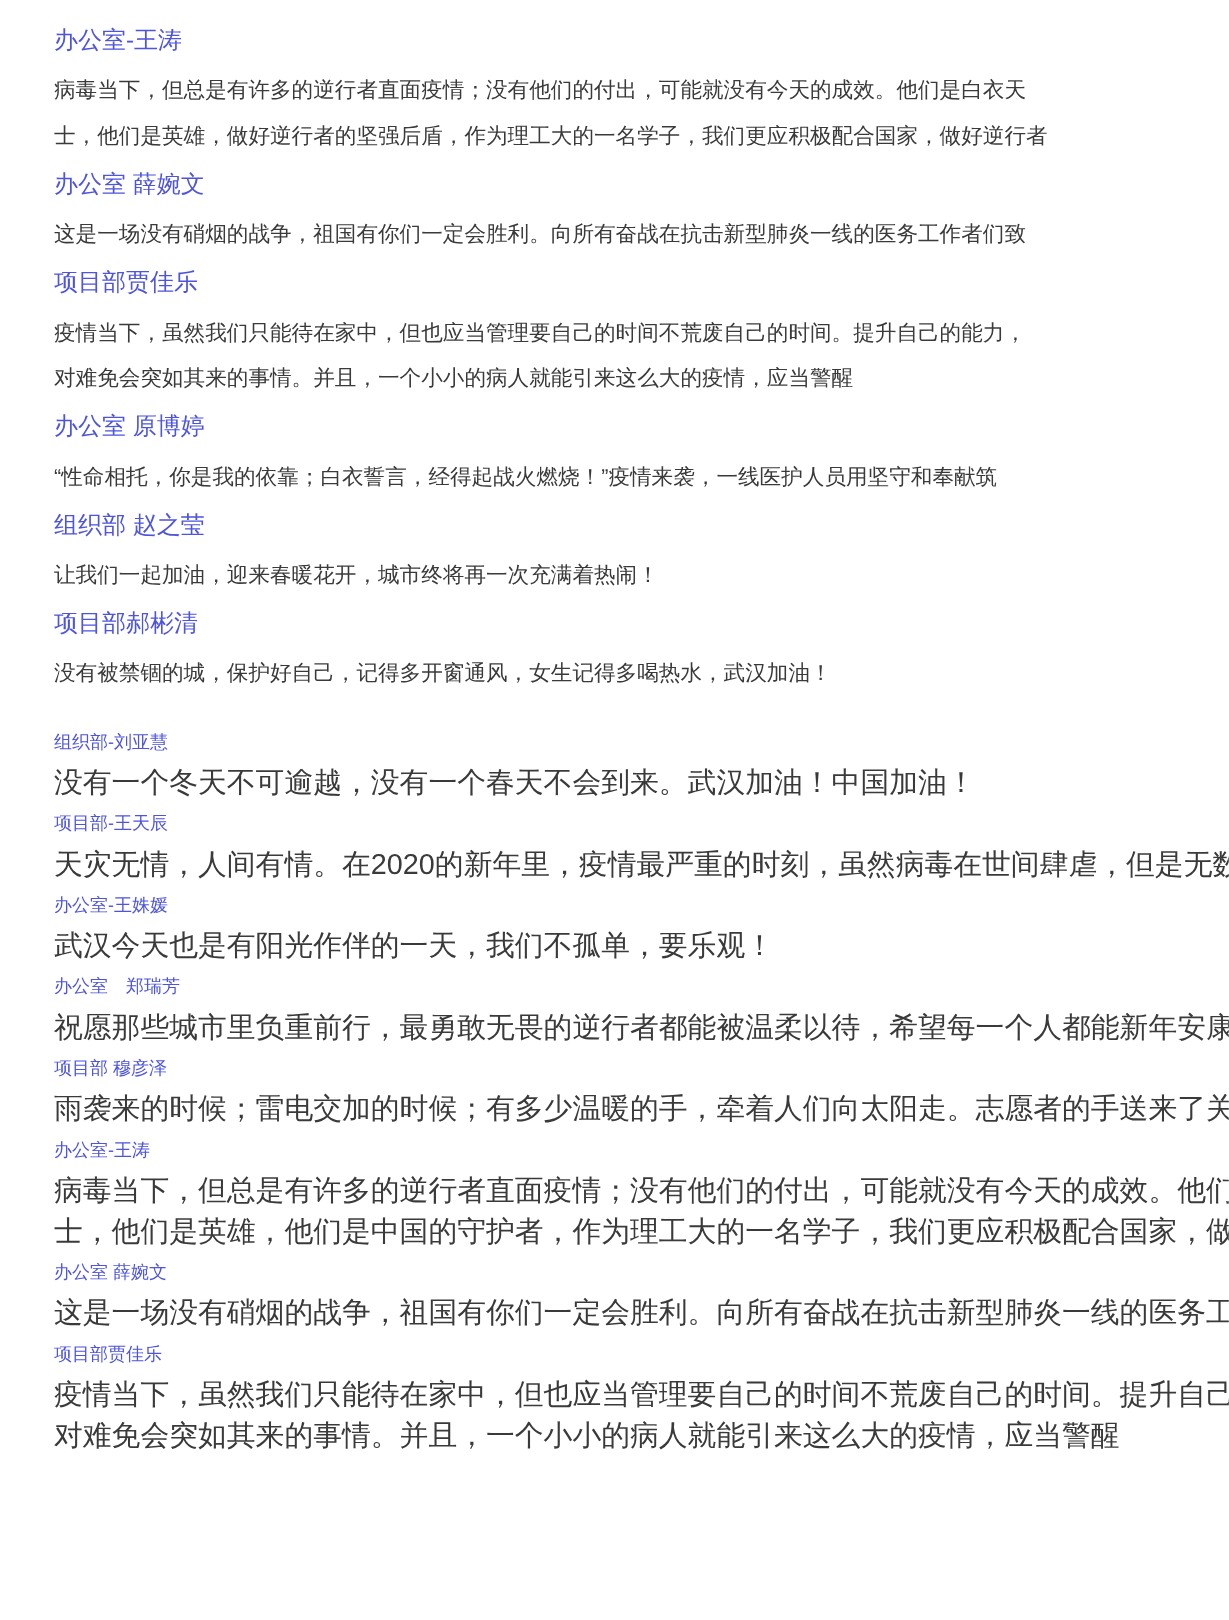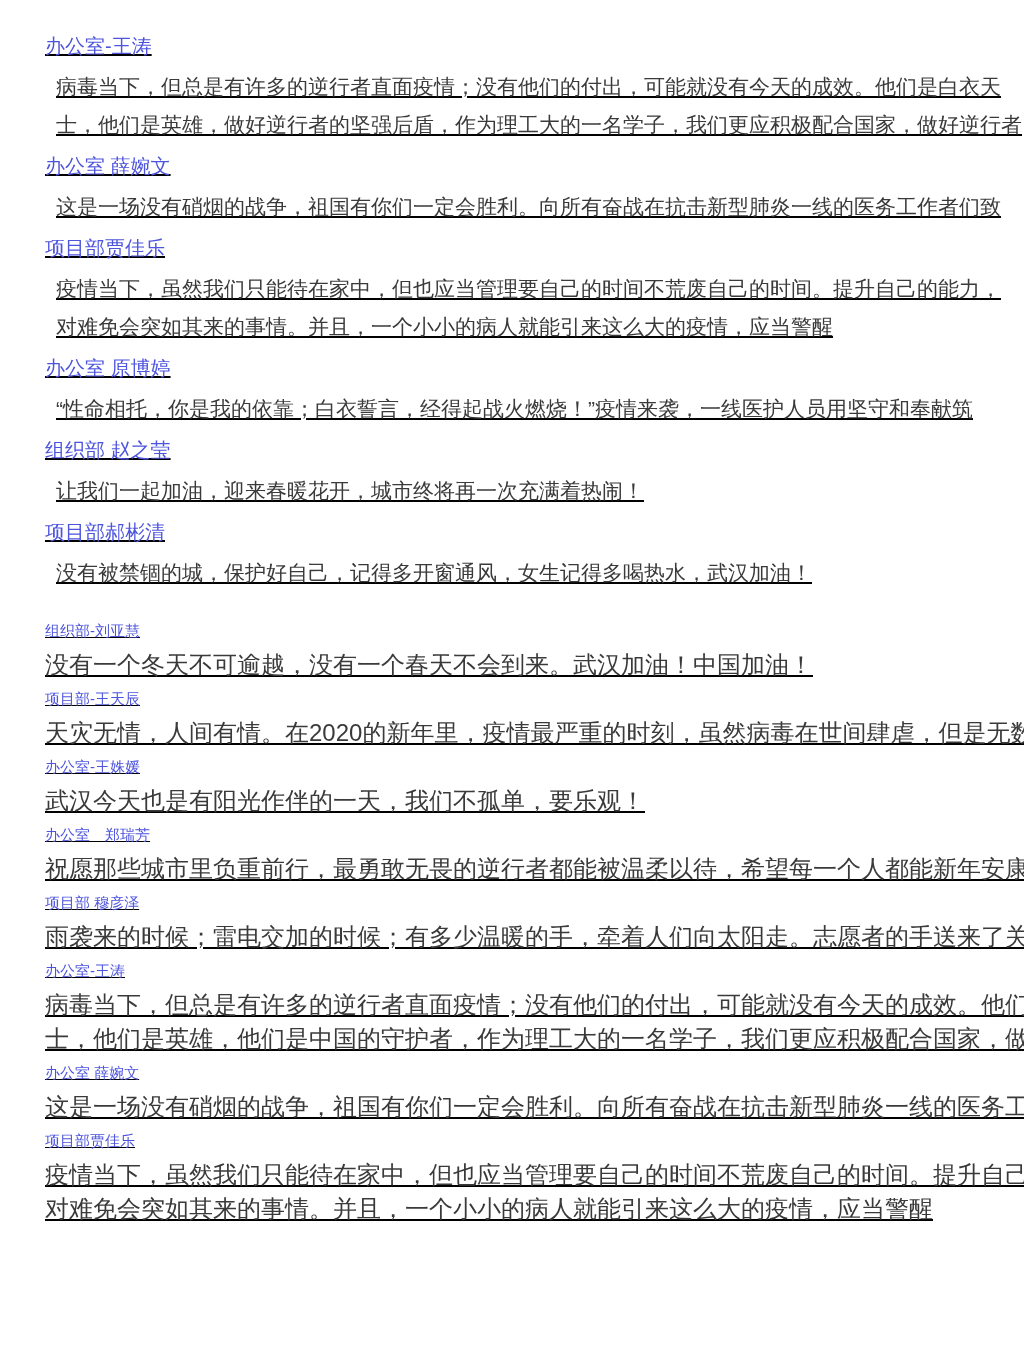--- a/index.html
+++ b/index.html
@@ -7,42 +7,40 @@
     padding: 0;
     background: #ffffff;
   }
   body {
     width: 1024px;
     height: 1350px;
     overflow: hidden;
     font-family: "Liberation Sans", "DejaVu Sans", sans-serif;
   }
   .content {
-    padding: 24px 0 0 45px;
+    padding: 12px 0 0 45px;
     width: 979px;
-    text-decoration: underline;
   }
   .msg-author {
     color: #4d54dd;
     white-space: nowrap;
     font-weight: 400;
   }
   .msg-line {
     color: #3a3a3a;
     white-space: nowrap;
   }
   
   .block-a .msg-author {
     font-size: 20px;
     line-height: 44px;
   }
   .block-a .msg-line {
-    font-size: 21px;
+    font-size: 18px;
     line-height: 38px;
-    margin-left: 11px;
   }
   
   .block-b {
     margin-top: 22px;
   }
   .block-b .msg-author {
     font-size: 15px;
     line-height: 34px;
   }
   .block-b .msg-line {

